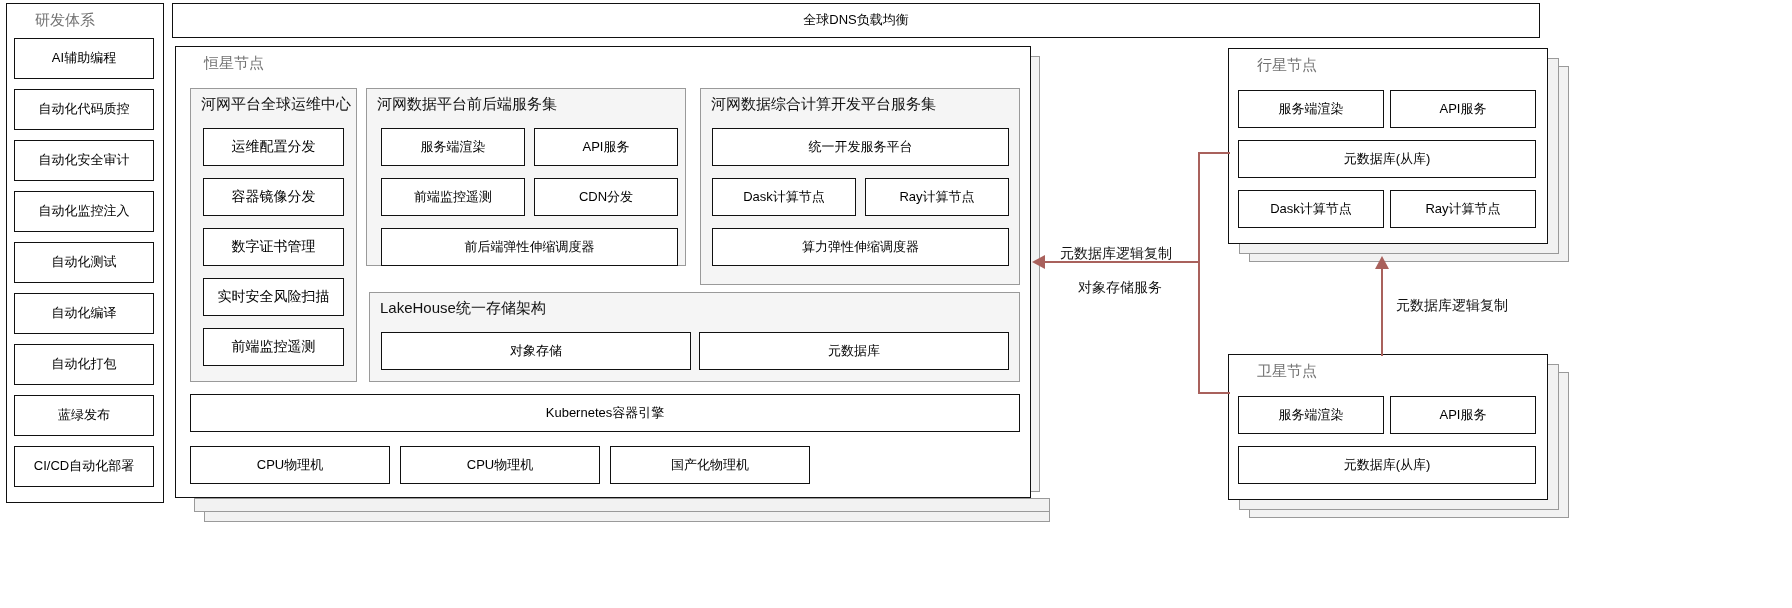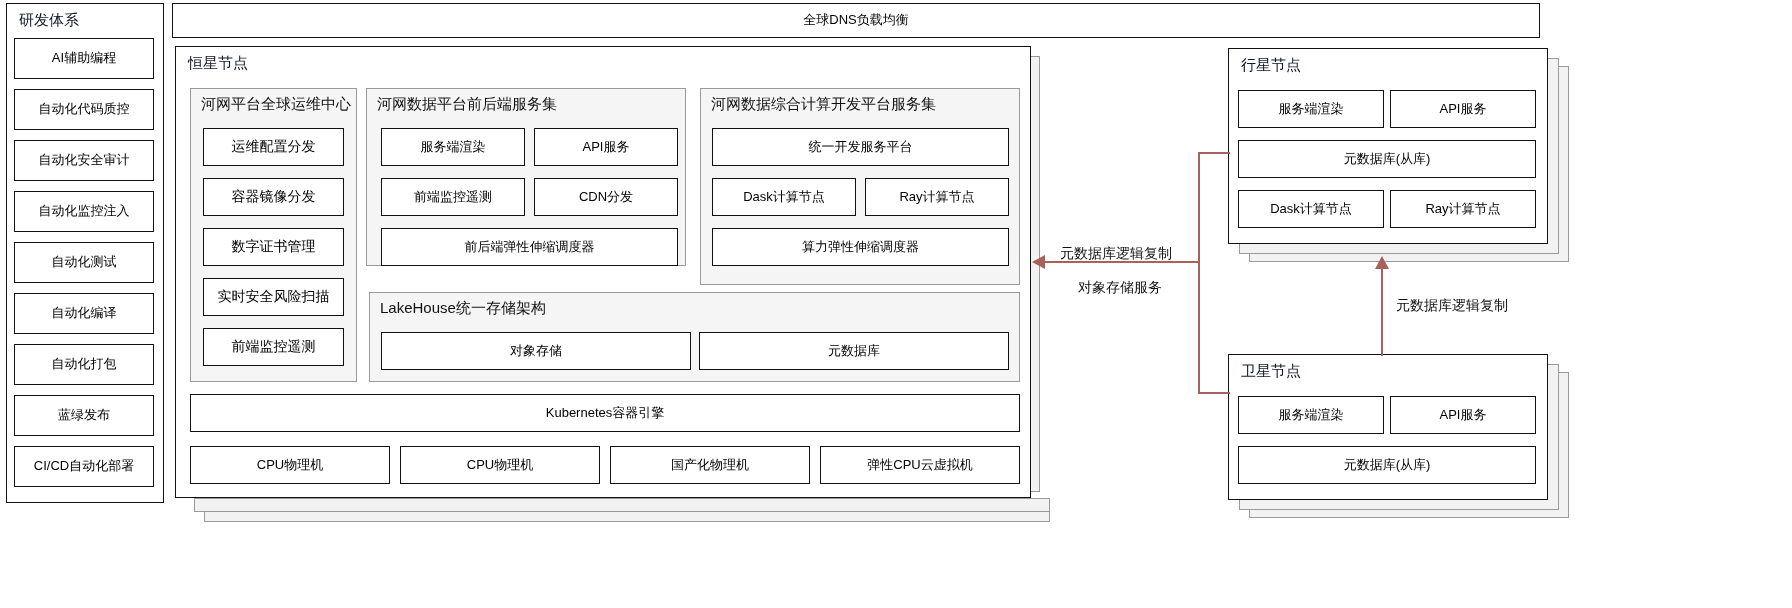--- a/index.html
+++ b/index.html
@@ -37,22 +37,22 @@
     font-size:15px;color:#111;white-space:nowrap;
   }
   
   .card{
     position:absolute;
     box-sizing:border-box;
     border:1.4px solid #111111;
     background:#ffffff;
   }
   .card > .c-title{
-    position:absolute;left:12px;top:7px;
-    font-size:15px;color:#0f172a;white-space:nowrap;
+    position:absolute;left:28px;top:7px;
+    font-size:15px;color:#737373;white-space:nowrap;
   }
   
   .sheet{
     position:absolute;
     box-sizing:border-box;
     border:1.2px solid #9a9a9a;
     background:#f2f2f2;
   }
   
   .ln{position:absolute;background:#a9615c;}
@@ -179,23 +179,20 @@
 
   <div class="node" style="left:190px;top:446px;width:200px;height:38px;">
       <span>CPU物理机</span>
     </div>
   <div class="node" style="left:400px;top:446px;width:200px;height:38px;">
       <span>CPU物理机</span>
     </div>
   <div class="node" style="left:610px;top:446px;width:200px;height:38px;">
       <span>国产化物理机</span>
     </div>
-  <div class="node" style="left:820px;top:446px;width:200px;height:38px;">
-      <span>弹性CPU云虚拟机</span>
-    </div>
 
   <div class="sheet" style="left:1249px;top:66px;width:320px;height:196px;"></div>
   <div class="sheet" style="left:1239px;top:58px;width:320px;height:196px;"></div>
   <div class="card" style="left:1228px;top:48px;width:320px;height:196px;">
     <div class="c-title">行星节点</div>
   </div>
   <div class="node" style="left:1238px;top:90px;width:146px;height:38px;">
       <span>服务端渲染</span>
     </div>
   <div class="node" style="left:1390px;top:90px;width:146px;height:38px;">

